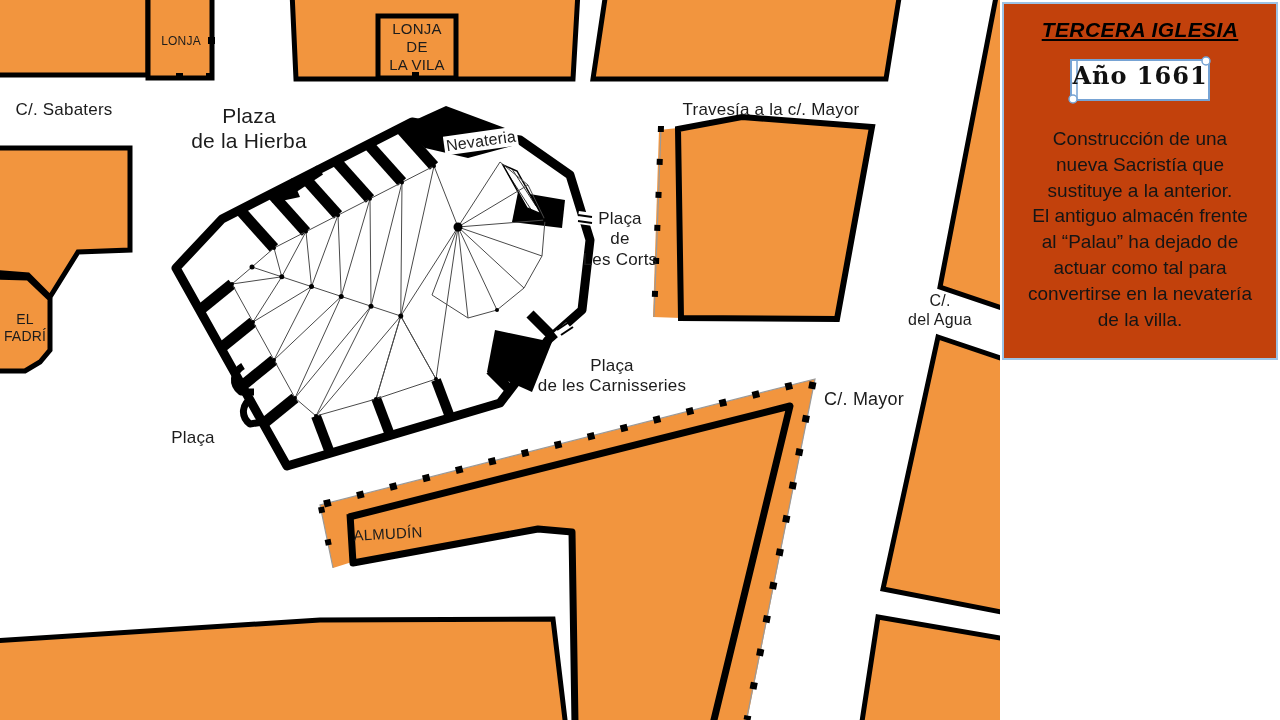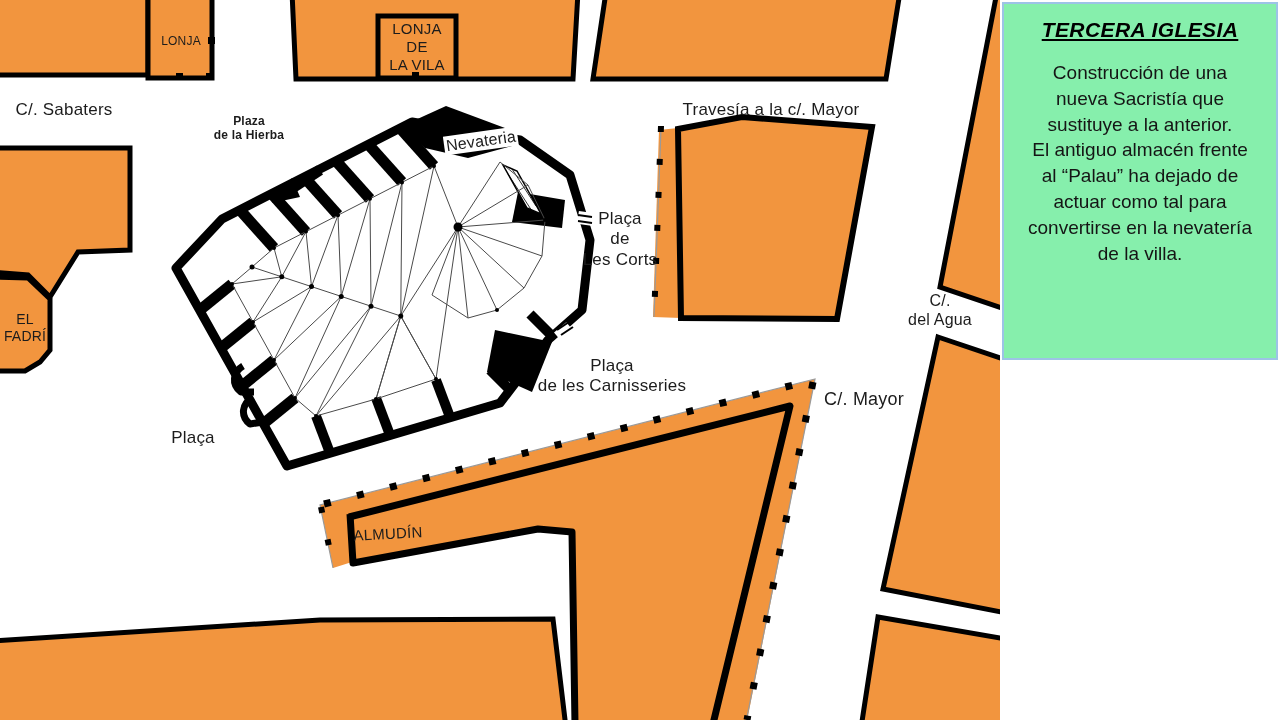--- a/index.html
+++ b/index.html
@@ -15,21 +15,21 @@
   .blk{fill:#000;stroke:none;}
   .thick7{stroke:#000;stroke-width:7;fill:none;stroke-linejoin:round;}
   .dots7{stroke:#000;stroke-width:7;fill:none;stroke-dasharray:7 27;stroke-linecap:butt;}
   .dots6{stroke:#000;stroke-width:6;fill:none;stroke-dasharray:6 27;stroke-linecap:butt;}
   .hair{stroke:#9a9a9a;stroke-width:1.2;fill:none;}
   #mesh line{stroke:#4a4a4a;stroke-width:1;}
   #mesh circle{fill:#000;}
   .map-label{position:absolute;color:#1c1c1c;text-align:center;white-space:pre-line;
              line-height:1.2;letter-spacing:.2px;}
   
-  #panel{position:absolute;left:1002px;top:2px;width:272px;height:354px;background:#86efac;
+  #panel{position:absolute;left:1002px;top:2px;width:272px;height:354px;background:#c2410c;
          border:2px solid var(--panel-border);z-index:5;}
   #panel-title{margin-top:14px;text-align:center;font-size:21px;font-weight:bold;
                font-style:italic;text-decoration:underline;letter-spacing:.4px;color:#000;}
   #scroll-wrap{position:relative;width:170px;height:54px;margin:12px auto 0 auto;}
   #scroll-wrap svg{position:absolute;left:0;top:0;}
   #year-label{position:absolute;left:0;top:7px;width:100%;text-align:center;
               font-family:"DejaVu Serif",serif;font-weight:bold;font-size:24px;color:#111;
               letter-spacing:1px;}
   #panel-desc{margin:18px 8px 0 8px;text-align:center;font-size:19px;
               color:#151515;line-height:1.36;white-space:pre-line;}
@@ -213,40 +213,49 @@
         </g>
     </g>
   </svg>
 
   <div id="map-labels">
       <div class="map-label" style="left: 64px; top: 110px; font-size: 17px; transform: translate(-50%, -50%) rotate(0deg); position: absolute;">C/. Sabaters</div>
       <div class="map-label" style="left: 181px; top: 41px; font-size: 12px; transform: translate(-50%, -50%) rotate(0deg); position: absolute; text-align: center;">LONJA</div>
       <div class="map-label" style="left: 417px; top: 47px; font-size: 15px; transform: translate(-50%, -50%) rotate(0deg); position: absolute;">LONJA
 DE
 LA VILA</div>
-      <div class="map-label" style="left: 249px; top: 128px; font-size: 12px; transform: translate(-50%, -50%) rotate(0deg); position: absolute; font-weight: bold;">Plaza
+      <div class="map-label" style="left: 249px; top: 128px; font-size: 21px; transform: translate(-50%, -50%) rotate(0deg); position: absolute;">Plaza
 de la Hierba</div>
       <div class="map-label" style="left: 481px; top: 141px; font-size: 16px; transform: translate(-50%, -50%) rotate(-8deg); background: rgb(255, 255, 255); padding: 0px 2px; position: absolute;">Nevateria</div>
       <div class="map-label" style="left: 771px; top: 110px; font-size: 17px; transform: translate(-50%, -50%) rotate(0deg); position: absolute;">Travesía a la c/. Mayor</div>
       <div class="map-label" style="left: 620px; top: 240px; font-size: 17px; transform: translate(-50%, -50%) rotate(0deg); position: absolute;">Plaça
 de
 Les Corts</div>
       <div class="map-label" style="left: 940px; top: 310px; font-size: 16px; transform: translate(-50%, -50%) rotate(0deg); position: absolute;">C/.
 del Agua</div>
       <div class="map-label" style="left: 25px; top: 328px; font-size: 14px; transform: translate(-50%, -50%) rotate(0deg); position: absolute; text-align: center;">EL
 FADRÍ</div>
       <div class="map-label" style="left: 612px; top: 376px; font-size: 17px; transform: translate(-50%, -50%) rotate(0deg); position: absolute;">Plaça
 de les Carnisseries</div>
       <div class="map-label" style="left: 864px; top: 400px; font-size: 18px; transform: translate(-50%, -50%) rotate(0deg); position: absolute;">C/. Mayor</div>
       <div class="map-label" style="left: 193px; top: 438px; font-size: 17px; transform: translate(-50%, -50%) rotate(0deg); position: absolute;">Plaça</div>
       <div class="map-label" style="left: 388px; top: 534px; font-size: 15px; transform: translate(-50%, -50%) rotate(-3deg); position: absolute;">ALMUDÍN</div>
     </div>
 
   <div id="panel">
     <div id="panel-title">TERCERA IGLESIA</div>
+    <div id="scroll-wrap">
+      <svg width="170" height="54" viewBox="0 0 170 54">
+        <rect x="16" y="6" width="138" height="40" fill="#fff" stroke="var(--scroll)" stroke-width="2"></rect>
+        <line x1="22" y1="6" x2="22" y2="46" stroke="var(--scroll)" stroke-width="1.5"></line>
+        <circle cx="151" cy="7" r="4" fill="#fff" stroke="var(--scroll)" stroke-width="1.5"></circle>
+        <circle cx="18" cy="45" r="4" fill="#fff" stroke="var(--scroll)" stroke-width="1.5"></circle>
+      </svg>
+      <div id="year-label">Año 1661</div>
+    </div>
     <div id="panel-desc">Construcción de una
 nueva Sacristía que
 sustituye a la anterior.
 El antiguo almacén frente
 al “Palau” ha dejado de
 actuar como tal para
 convertirse en la nevatería
 de la villa.</div>
   </div>
 </div>

